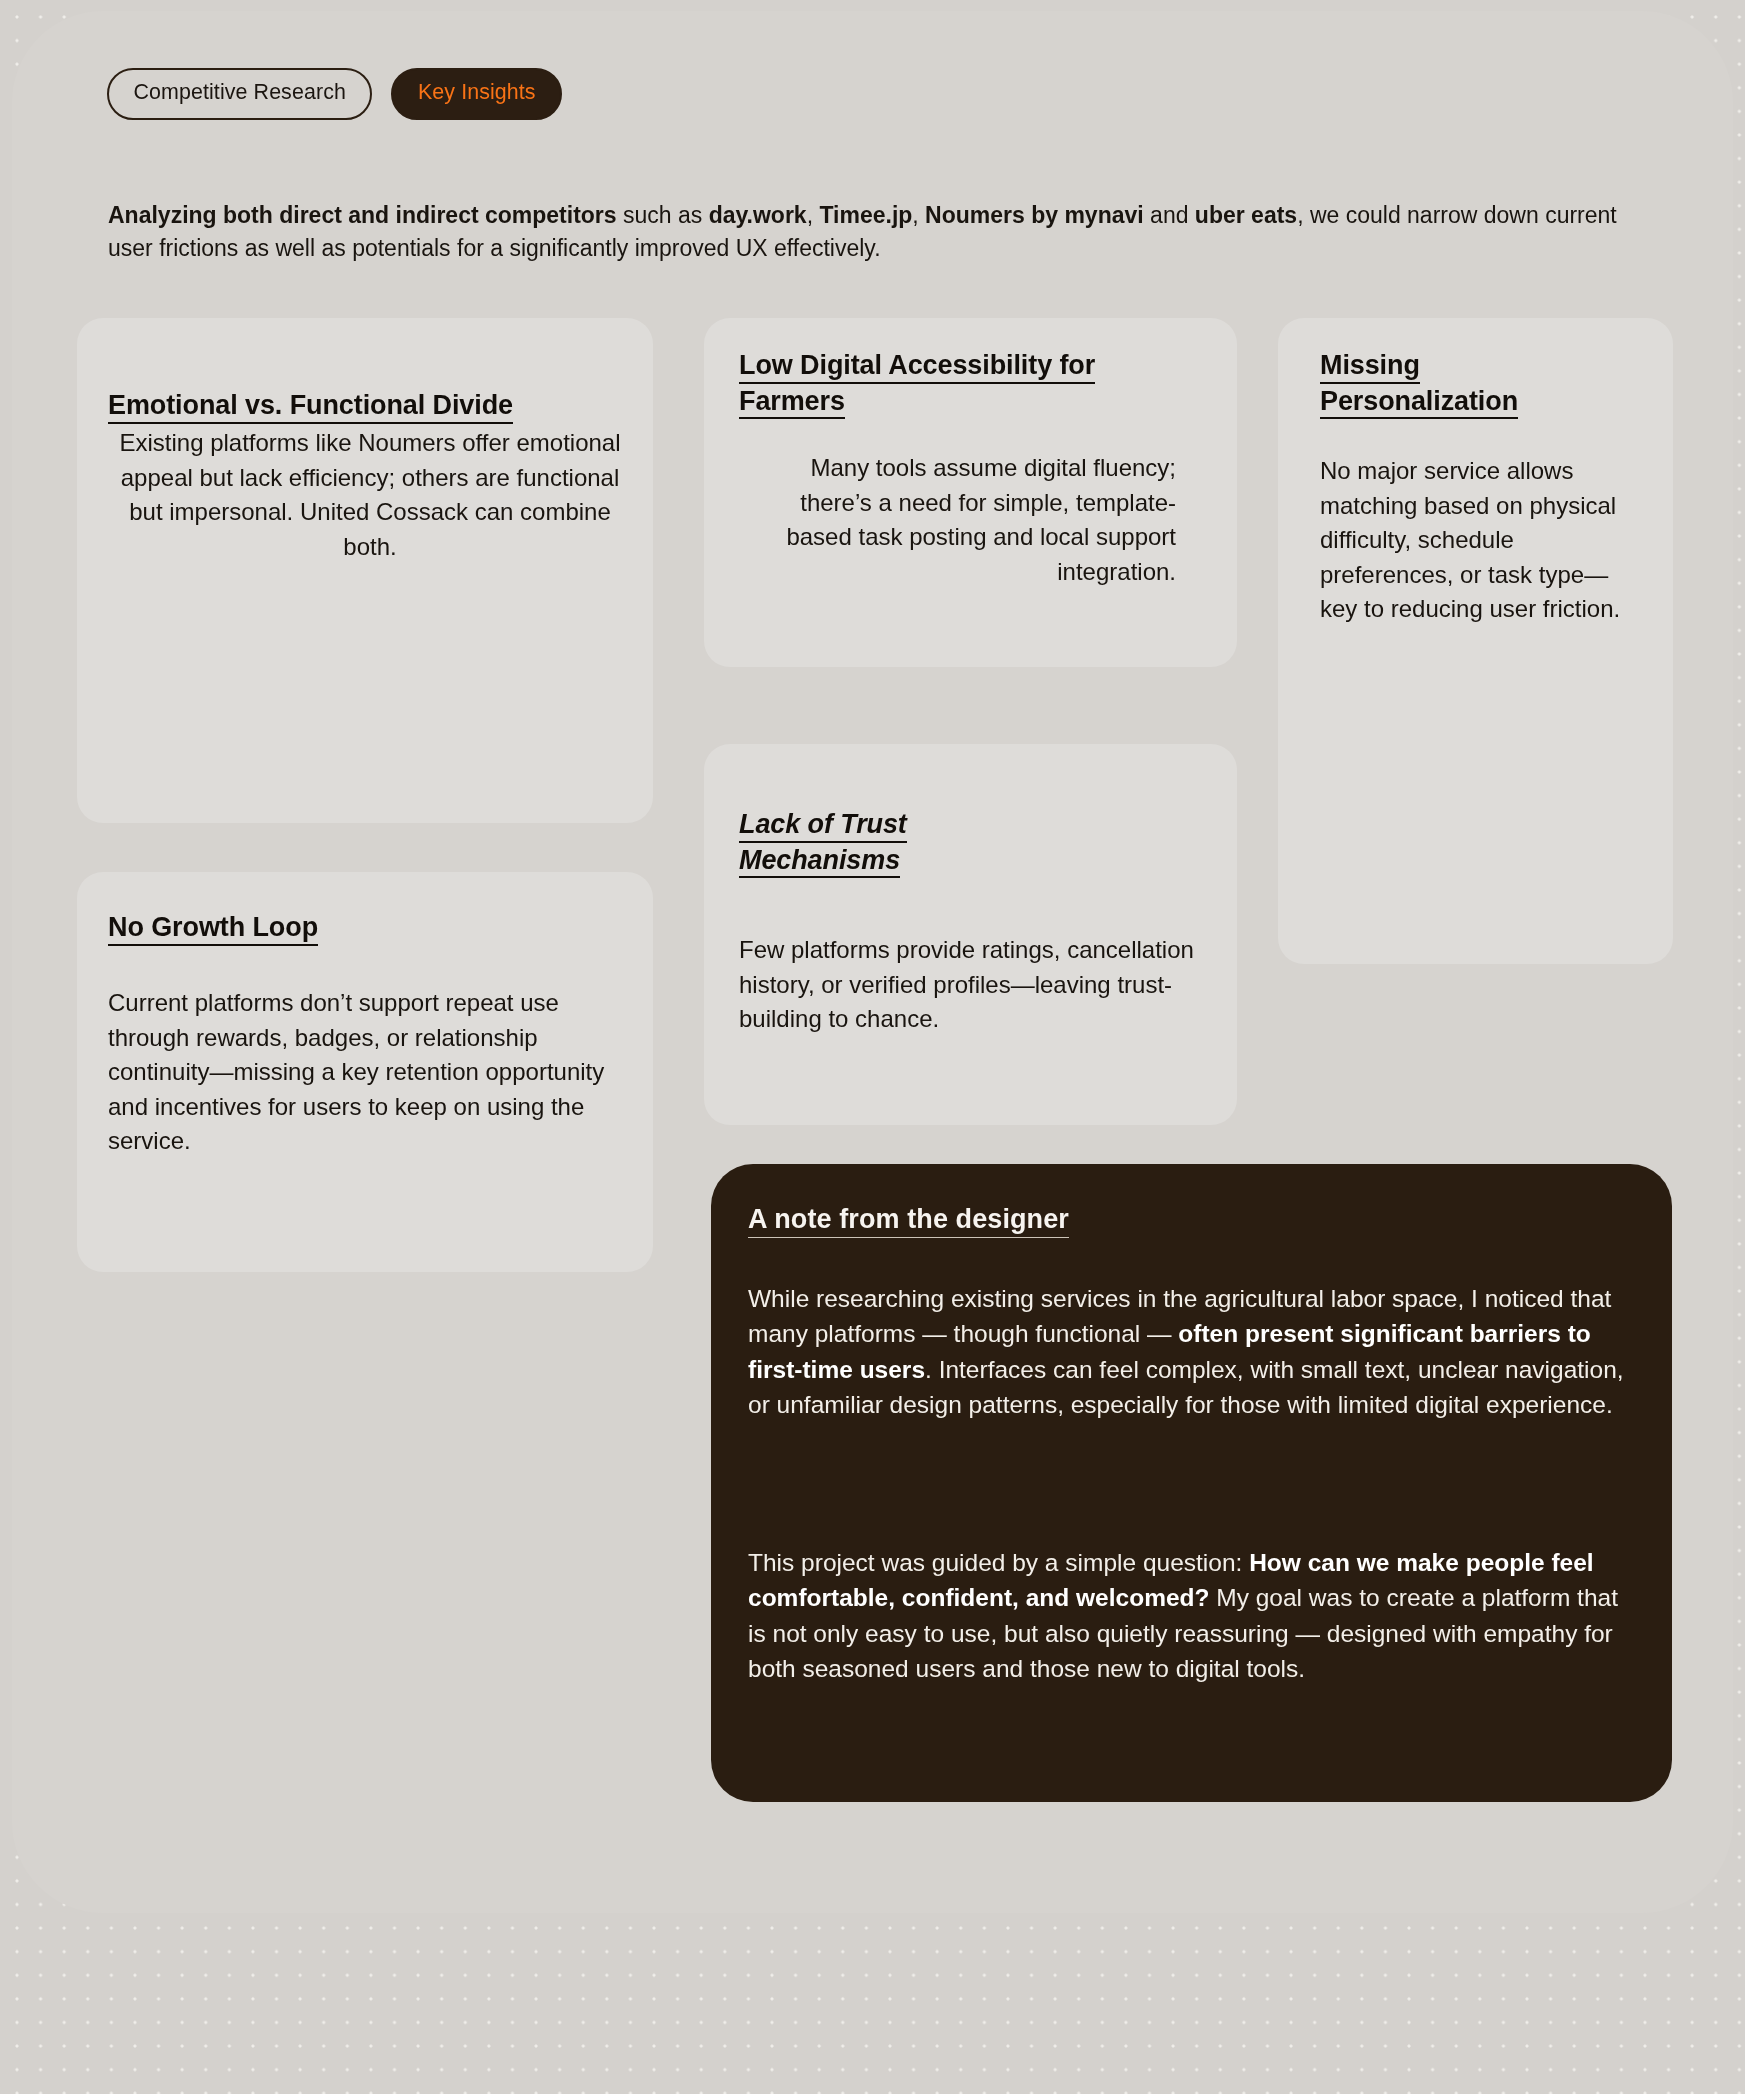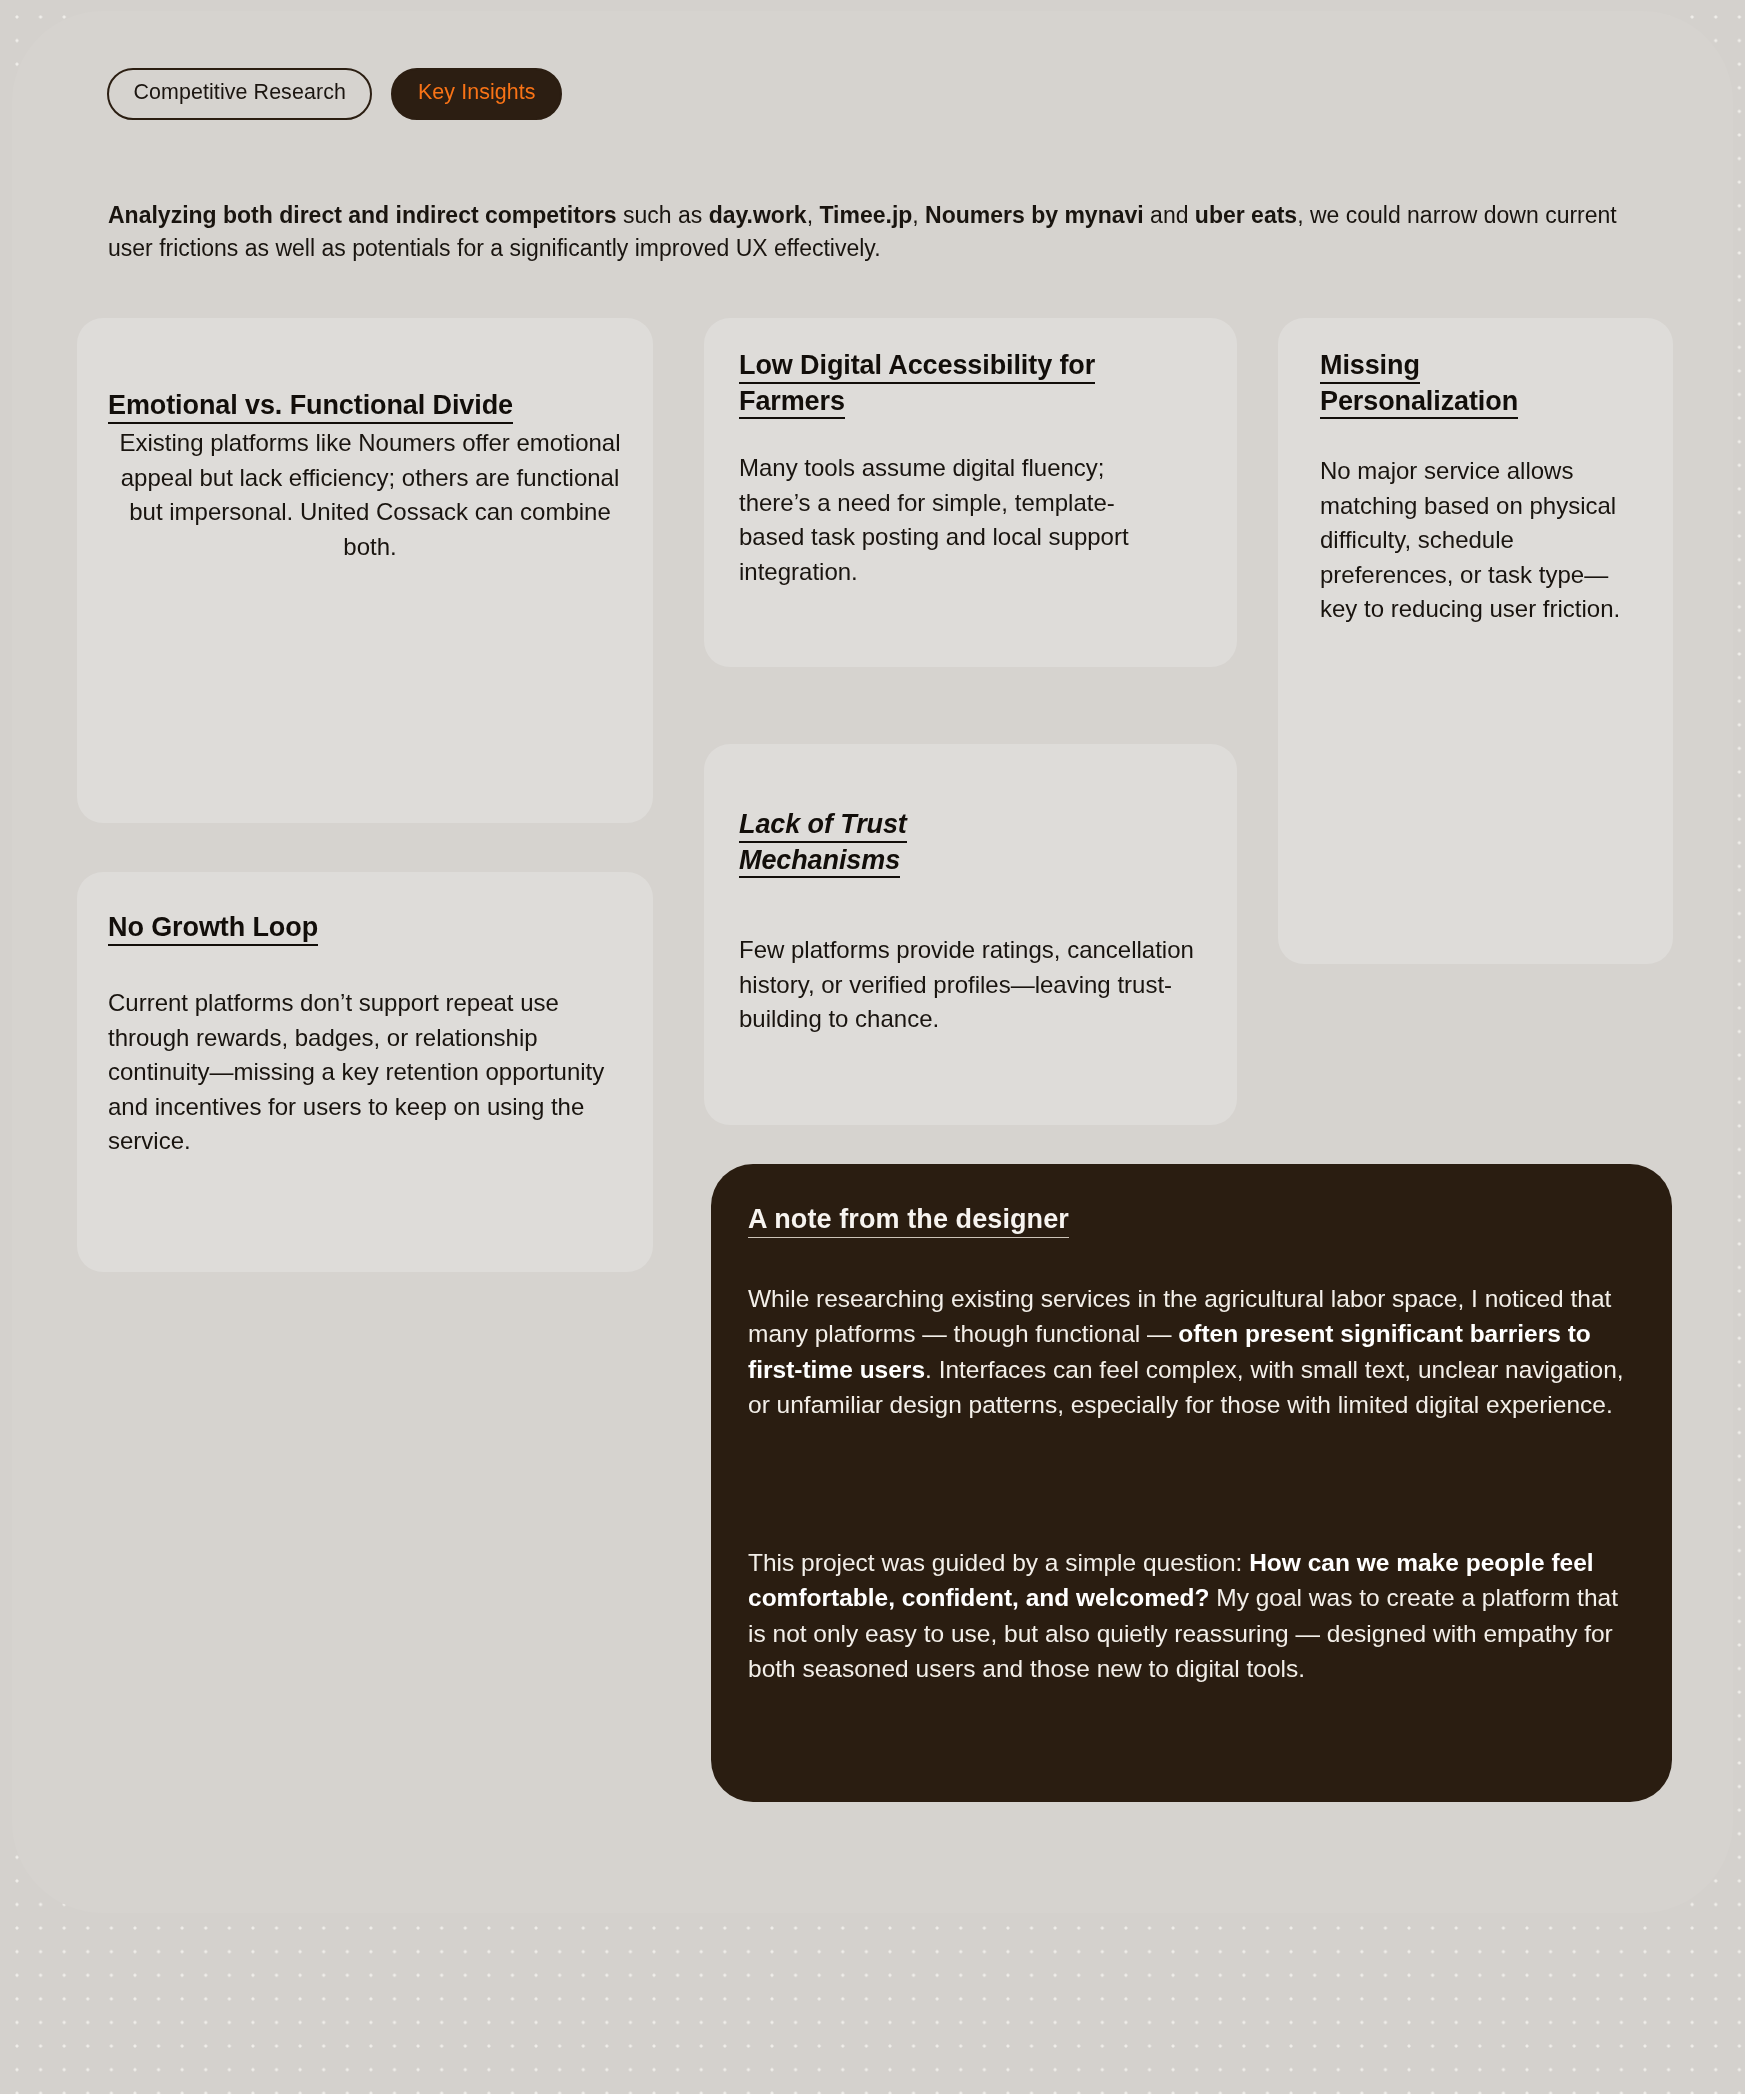--- a/index.html
+++ b/index.html
@@ -106,21 +106,21 @@
     color: #19140f;
   }
 
   
   #card-emotional { left: 77px;  top: 318px;  width: 576px; height: 505px; }
   #card-emotional .card-title { left: 31px; top: 31px; width: 507px; margin-top: 39px; }
   #card-emotional .card-body  { left: 31px; top: 108px; width: 524px; text-align: center; }
 
   #card-lowdigital { left: 704px; top: 318px; width: 533px; height: 349px; }
   #card-lowdigital .card-title { left: 35px; top: 30px; width: 437px; }
-  #card-lowdigital .card-body  { left: 35px; top: 133px; width: 437px; }
+  #card-lowdigital .card-body  { left: 35px; top: 133px; width: 437px; text-align: right; }
 
   #card-personalization { left: 1278px; top: 318px; width: 395px; height: 646px; }
   #card-personalization .card-title { left: 42px; top: 30px; width: 297px; }
   #card-personalization .card-body  { left: 42px; top: 136px; width: 323px; }
 
   #card-trust { left: 704px; top: 744px; width: 533px; height: 381px; }
   #card-trust .card-title { left: 35px; top: 63px; width: 288px; font-style: italic; }
   #card-trust .card-body  { left: 35px; top: 189px; width: 463px; }
 
   #card-growth { left: 77px; top: 872px; width: 576px; height: 400px; }

